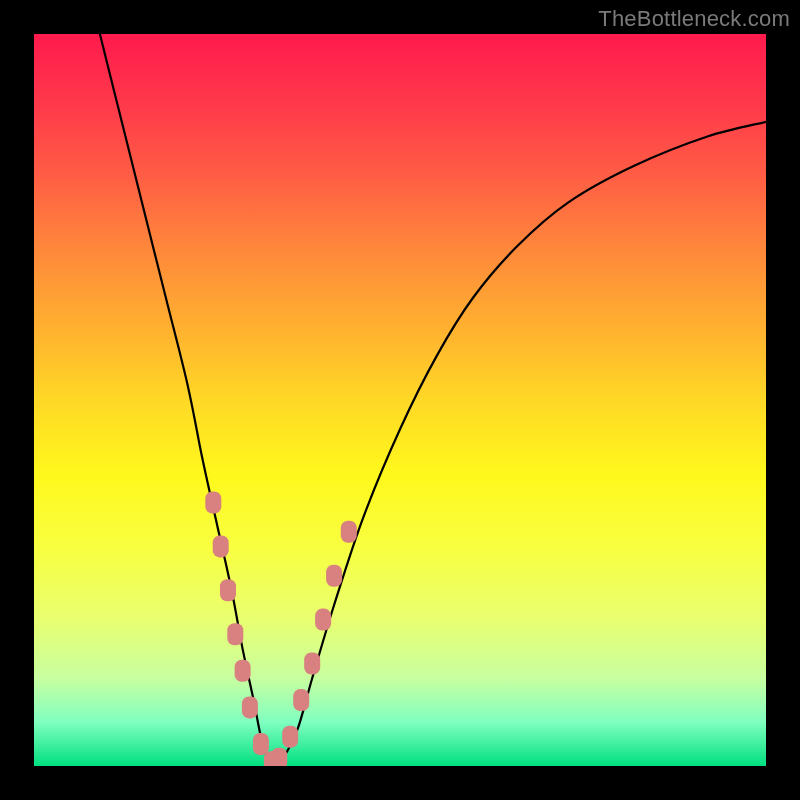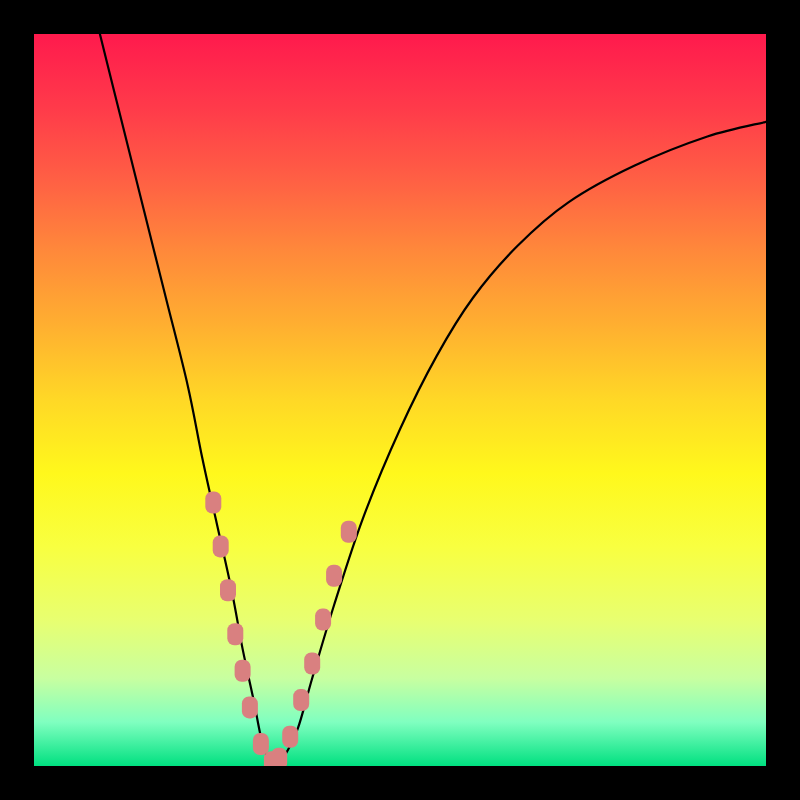--- a/index.html
+++ b/index.html
@@ -43,20 +43,21 @@
   svg.curve {
     position: absolute;
     top: 0; left: 0;
     width: 732px; height: 732px;
   }
 </style>
 </head>
 <body>
 
 <div class="frame">
+  <div class="watermark">TheBottleneck.com</div>
   <div class="plot">
     <svg class="curve" viewBox="0 0 732 732" preserveAspectRatio="none">
       <path id="curve-path" fill="none" stroke="#000" stroke-width="2.2" stroke-linecap="round" stroke-linejoin="round" d="M65.9 0.0 C69.5 14.6,80.5 58.6,87.8 87.8 C95.2 117.1,102.5 146.4,109.8 175.7 C117.1 205.0,124.4 234.2,131.8 263.5 C139.1 292.8,147.6 324.5,153.7 351.4 C159.8 378.2,163.5 401.4,168.4 424.6 C173.2 447.7,178.1 468.5,183.0 490.4 C187.9 512.4,193.4 535.6,197.6 556.3 C201.9 577.1,205.0 596.6,208.6 614.9 C212.3 633.2,216.5 651.5,219.6 666.1 C222.7 680.8,224.5 693.0,226.9 702.7 C229.4 712.5,231.8 719.8,234.2 724.7 C236.7 729.6,239.1 732.0,241.6 732.0 C244.0 732.0,245.2 730.8,248.9 724.7 C252.5 718.6,258.6 708.8,263.5 695.4 C268.4 682.0,272.1 664.9,278.2 644.2 C284.3 623.4,291.6 597.8,300.1 571.0 C308.7 544.1,318.4 512.4,329.4 483.1 C340.4 453.8,353.8 422.1,366.0 395.3 C378.2 368.4,390.4 344.0,402.6 322.1 C414.8 300.1,425.8 281.8,439.2 263.5 C452.6 245.2,467.3 228.1,483.1 212.3 C499.0 196.4,514.8 181.8,534.4 168.4 C553.9 154.9,577.1 142.7,600.2 131.8 C623.4 120.8,651.5 109.8,673.4 102.5 C695.4 95.2,722.2 90.3,732.0 87.8"></path>
       <g id="markers">
           <rect x="171.3" y="457.5" width="16" height="22" rx="7" ry="7" fill="#d98080"></rect>
           <rect x="178.7" y="501.4" width="16" height="22" rx="7" ry="7" fill="#d98080"></rect>
           <rect x="186.0" y="545.3" width="16" height="22" rx="7" ry="7" fill="#d98080"></rect>
           <rect x="193.3" y="589.2" width="16" height="22" rx="7" ry="7" fill="#d98080"></rect>
           <rect x="200.6" y="625.8" width="16" height="22" rx="7" ry="7" fill="#d98080"></rect>
           <rect x="207.9" y="662.4" width="16" height="22" rx="7" ry="7" fill="#d98080"></rect>

